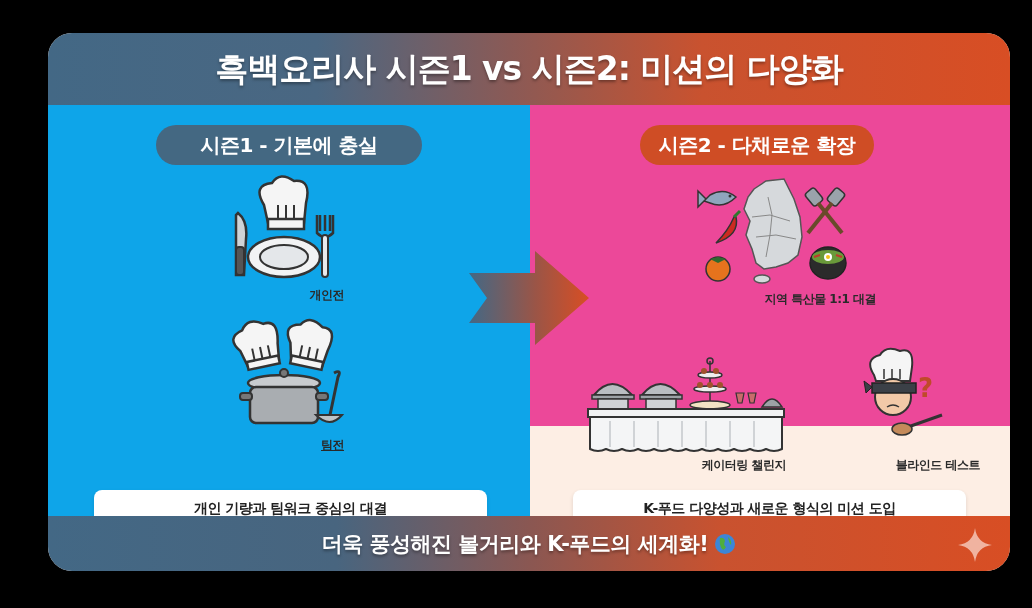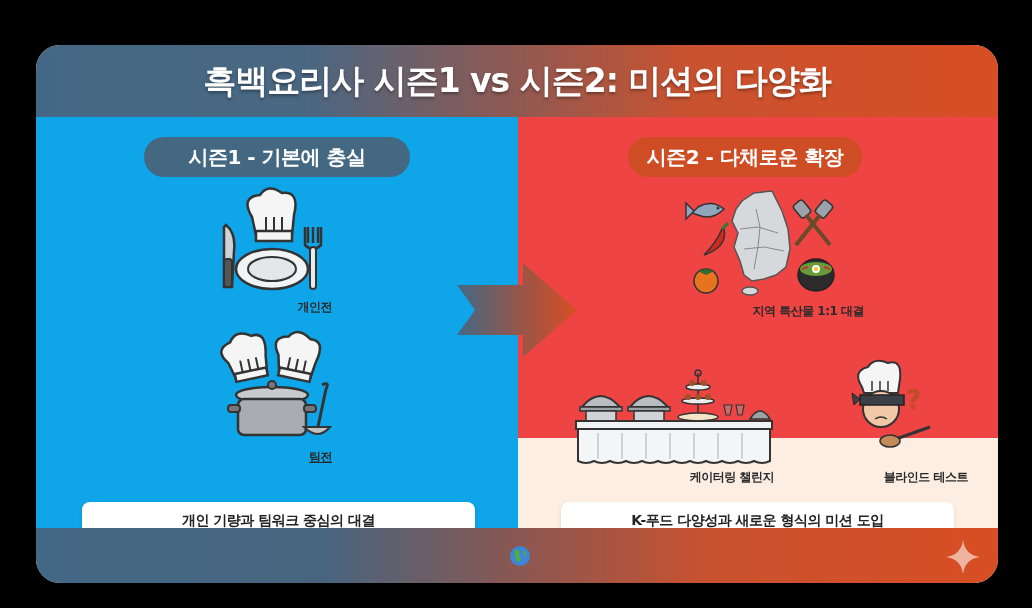--- a/index.html
+++ b/index.html
@@ -1,38 +1,38 @@
 <!DOCTYPE html>
 <html><head>
 <meta charset="utf-8">
 <style>
   * { box-sizing: border-box; margin: 0; padding: 0; }
   html, body { width: 1032px; height: 608px; background: #000; overflow: hidden; }
   body { font-family: "DejaVu Sans", "Liberation Sans", sans-serif; position: relative; }
 
   .card {
-    position: absolute; left: 36px; top: 33px; width: 962px; height: 538px;
-    border-radius: 24px; overflow: hidden; background: #fdeee4; margin-top: 12px;
+    position: absolute; left: 48px; top: 33px; width: 962px; height: 538px;
+    border-radius: 24px; overflow: hidden; background: #fdeee4;
   }
   .header {
     position: absolute; left: 0; top: 0; width: 100%; height: 72px;
     background: linear-gradient(90deg, #436885 0%, #4a6782 28%, #8a5a56 48%, #c9522f 68%, #d84e24 100%);
     display: flex; align-items: center; justify-content: center;
   }
   .header h1 {
     color: #fff; font-size: 33px; font-weight: bold; letter-spacing: -1px;
     text-shadow: 0 2px 3px rgba(0,0,0,0.35);
   }
   .panel-left {
     position: absolute; left: 0; top: 72px; width: 482px; height: 411px;
     background: #0ea5e9;
   }
   .panel-right {
     position: absolute; left: 482px; top: 72px; width: 480px; height: 321px;
-    background: #ef4444;
+    background: #ec4899;
   }
   .footer {
     position: absolute; left: 0; top: 483px; width: 100%; height: 55px;
     background: linear-gradient(90deg, #436885 0%, #48657f 30%, #8a5752 50%, #c9522f 70%, #d84e24 100%);
     display: flex; align-items: center; justify-content: center;
   }
   .footer .ftext {
     color: #fff; font-size: 21px; font-weight: bold; letter-spacing: -0.5px;
     text-shadow: 0 2px 3px rgba(0,0,0,0.35);
   }
@@ -225,20 +225,21 @@
           <stop offset="0" stop-color="#436885"></stop>
           <stop offset="0.55" stop-color="#9a5547"></stop>
           <stop offset="1" stop-color="#d84e24"></stop>
         </linearGradient>
       </defs>
       <path d="M0 22 L66 22 L66 0 L120 47 L66 94 L66 72 L0 72 L18 47 Z" fill="url(#ag)"></path>
     </svg>
   </div>
 
   <div class="footer">
+    <span class="ftext">더욱 풍성해진 볼거리와 K-푸드의 세계화!</span>
     <svg class="globe" viewBox="0 0 22 22">
       <circle cx="11" cy="11" r="10" fill="#3d86d6"></circle>
       <path d="M6 5 Q10 4 11 8 Q9 12 12 14 Q10 18 8 16 Q5 12 6 5 Z M14 4 Q18 7 17 12 Q15 10 14 4 Z" fill="#4fae3f"></path>
     </svg>
     <svg class="sparkle" viewBox="0 0 34 34">
       <path d="M17 0 Q19 15 34 17 Q19 19 17 34 Q15 19 0 17 Q15 15 17 0 Z" fill="#f0b3a0"></path>
     </svg>
   </div>
 </div>
 

